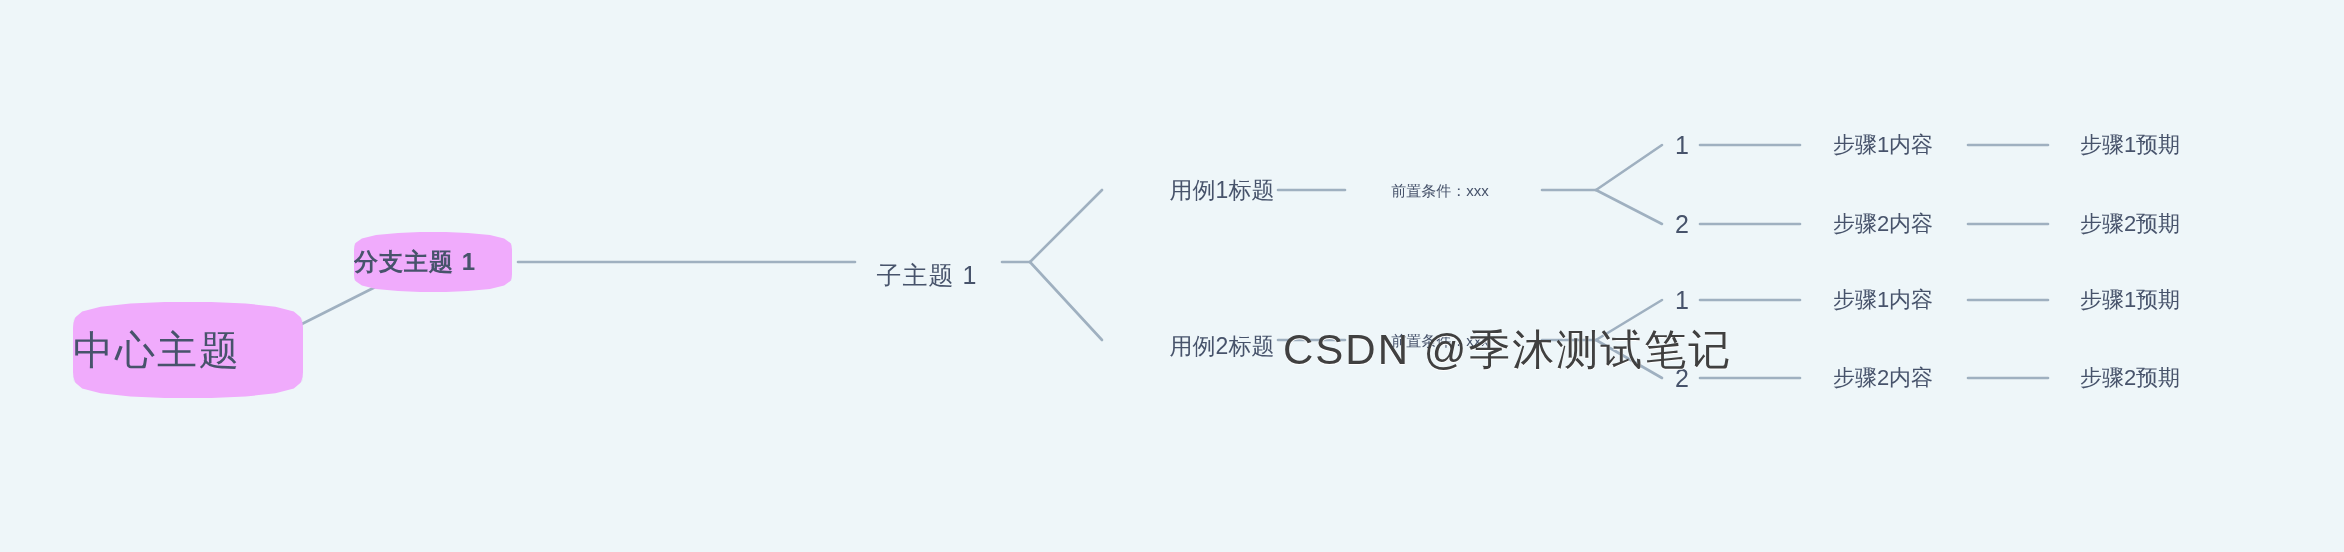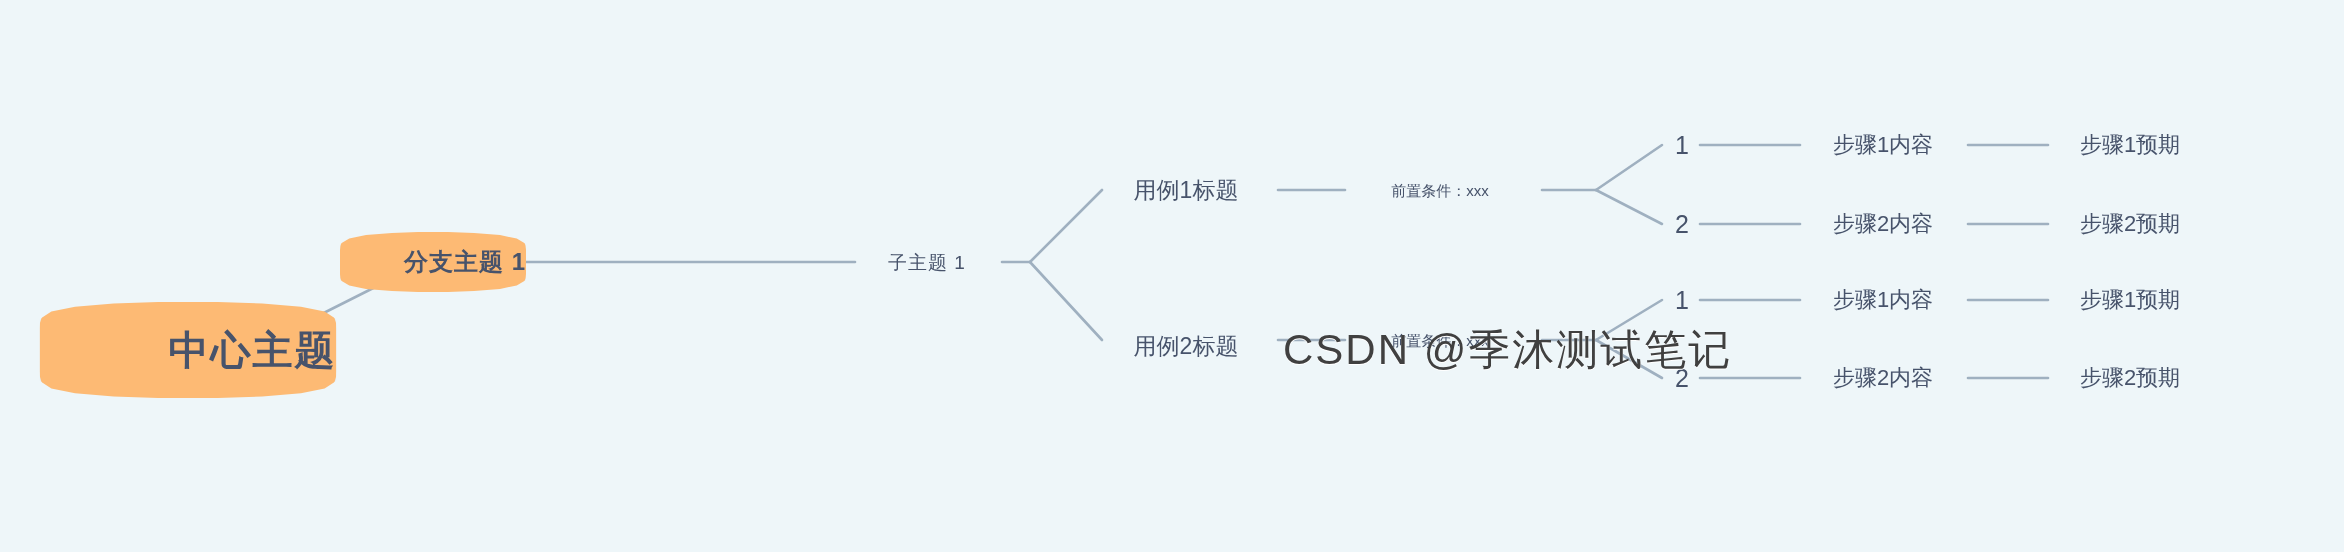--- a/index.html
+++ b/index.html
@@ -30,31 +30,30 @@
     transform: translate(-50%, -50%);
     white-space: nowrap;
     color: #47536b;
     line-height: 1;
   }
 
   
   .barrel {
     display: flex;
     align-items: center;
-    justify-content: flex-end;
-    background: #fdba74;
+    justify-content: flex-start;
+    background: #f0abfc;
     color: #47536b;
     filter: drop-shadow(0 2px 3px rgba(120,140,160,0.13));
-    padding-left: 28px;
   }
   .barrel-center {
-    width: 269px;
+    width: 230px;
     height: 96px;
     font-size: 40px;
-    font-weight: 700;
+    font-weight: 400;
     letter-spacing: 2px;
     border-radius: 26px;
     clip-path: polygon(
       0% 18%, 4% 10%, 12% 5%, 25% 1.5%, 40% 0%, 50% 0%,
       60% 0%, 75% 1.5%, 88% 5%, 96% 10%, 100% 18%,
       100% 82%, 96% 90%, 88% 95%, 75% 98.5%, 60% 100%, 50% 100%,
       40% 100%, 25% 98.5%, 12% 95%, 4% 90%, 0% 82%
     );
     -webkit-clip-path: polygon(
       0% 18%, 4% 10%, 12% 5%, 25% 1.5%, 40% 0%, 50% 0%,
@@ -83,22 +82,22 @@
       42% 100%, 28% 98.5%, 14% 95%, 5% 89%, 0% 80%
     );
   }
 
   
   .txt {
     font-size: 23px;
     font-weight: 400;
     color: #47536b;
   }
-  .txt-sub      { font-size: 19px; letter-spacing: 1px; }
-  .txt-case     { font-size: 23px; }
+  .txt-sub      { font-size: 25px; letter-spacing: 1px; margin-top: 13px; }
+  .txt-case     { font-size: 23px; margin-left: 36px; }
   .txt-pre      { font-size: 15px; }
   .txt-idx      { font-size: 25px; }
   .txt-step     { font-size: 22px; text-align: center; }
 
   
   .watermark {
     position: absolute;
     left: 1283px;
     top: 322px;
     font-size: 42px;

